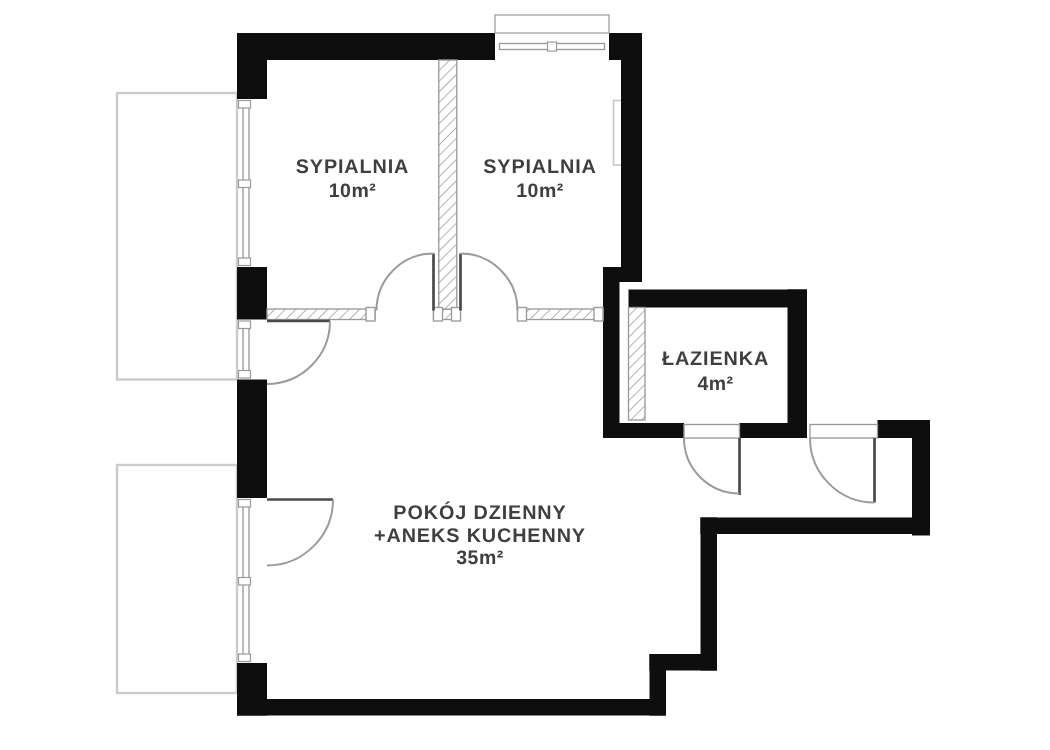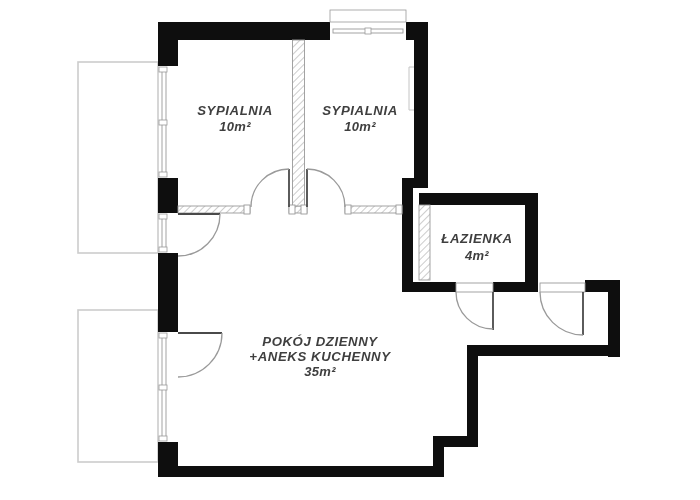--- a/index.html
+++ b/index.html
@@ -1,20 +1,20 @@
 <!DOCTYPE html>
 <html style="--background: #ffffff; --wall: #0e0e0e; --hatch: #9a9a9a; --door-arc: #9a9a9a; --door-leaf: #4a4a4a; --window: #9a9a9a; --balcony-outline: #cccccc; --label-text: #3f3f3f;"><head>
 <meta charset="utf-8">
 <style>
   :root{
     --background:#ffffff; --wall:#0e0e0e; --hatch:#9a9a9a; --door-arc:#9a9a9a;
     --door-leaf:#4a4a4a; --window:#9a9a9a; --balcony-outline:#cccccc; --label-text:#3f3f3f;
   }
   html,body{margin:0;padding:0;background:var(--background);}
-  .stage{position:relative;width:700px;height:500px;background:var(--background);overflow:hidden;font-style:italic;}
+  .stage{position:relative;width:700px;height:500px;background:var(--background);overflow:hidden;}
   svg{display:block;}
   .wall{fill:var(--wall);stroke:none;}
   .hatched{fill:url(#hatchPattern);stroke:var(--hatch);stroke-width:0.9;}
   .arc{fill:none;stroke:var(--door-arc);stroke-width:1.3;}
   .leaf{stroke:var(--door-leaf);stroke-width:1.8;}
   .pane{fill:#fff;stroke:var(--window);stroke-width:0.9;}
   .mark{fill:#fff;stroke:var(--window);stroke-width:0.8;}
   .jamb{fill:#fff;stroke:var(--window);stroke-width:0.9;}
   .balcony{fill:#fff;stroke:var(--balcony-outline);stroke-width:1.6;}
   .niche{fill:none;stroke:#c4c4c4;stroke-width:1;}

